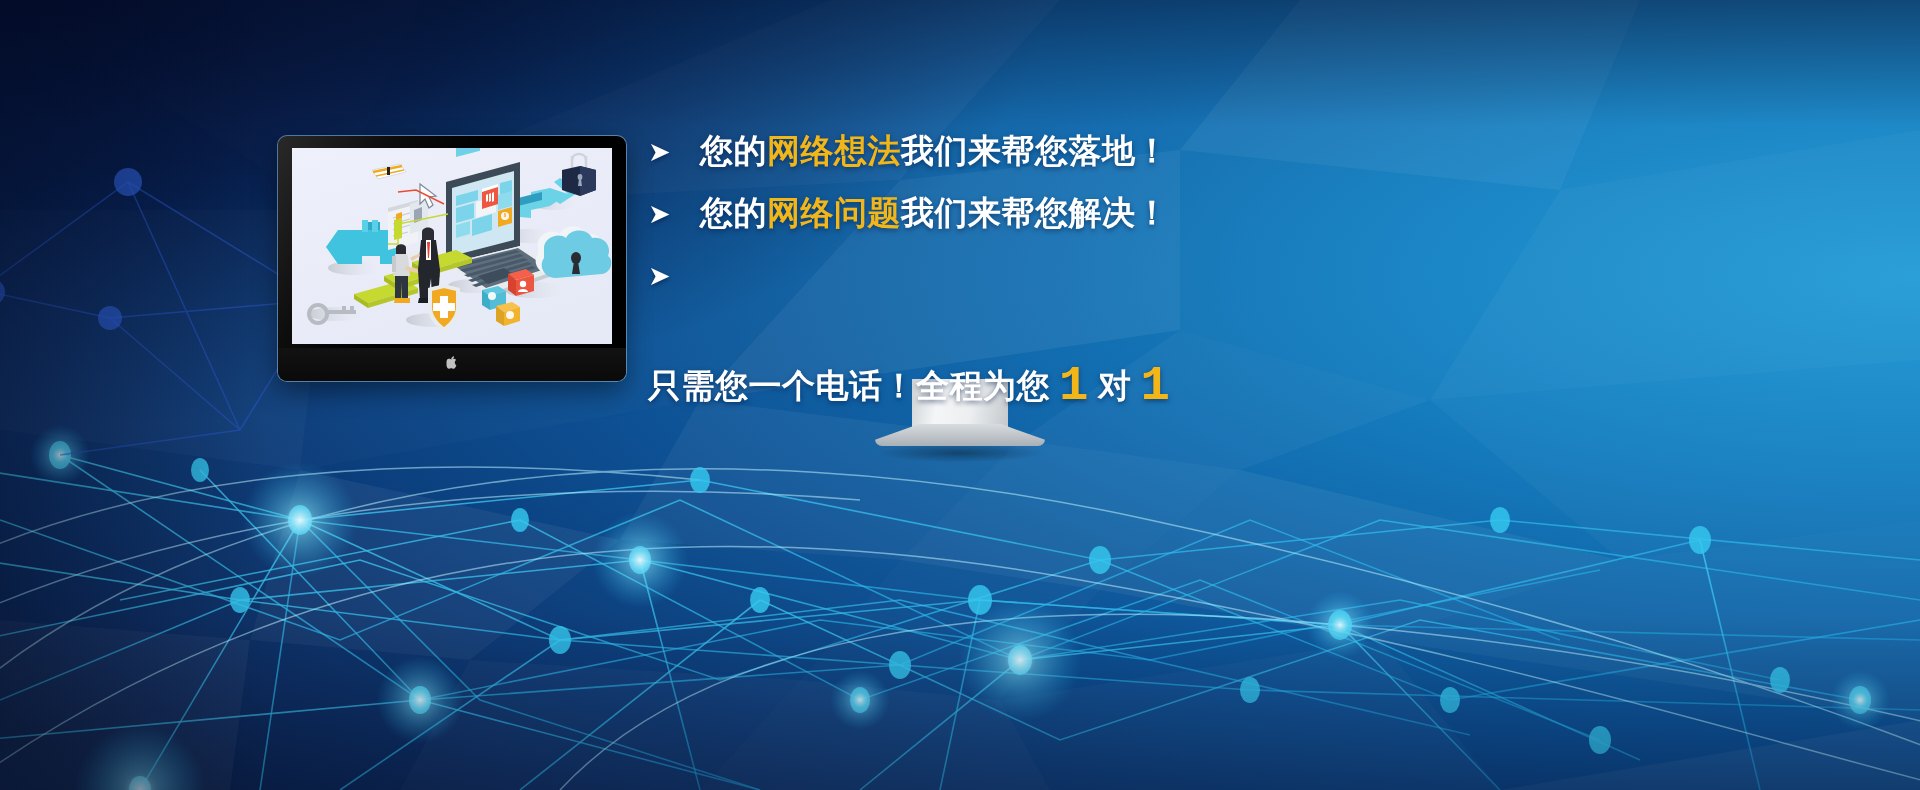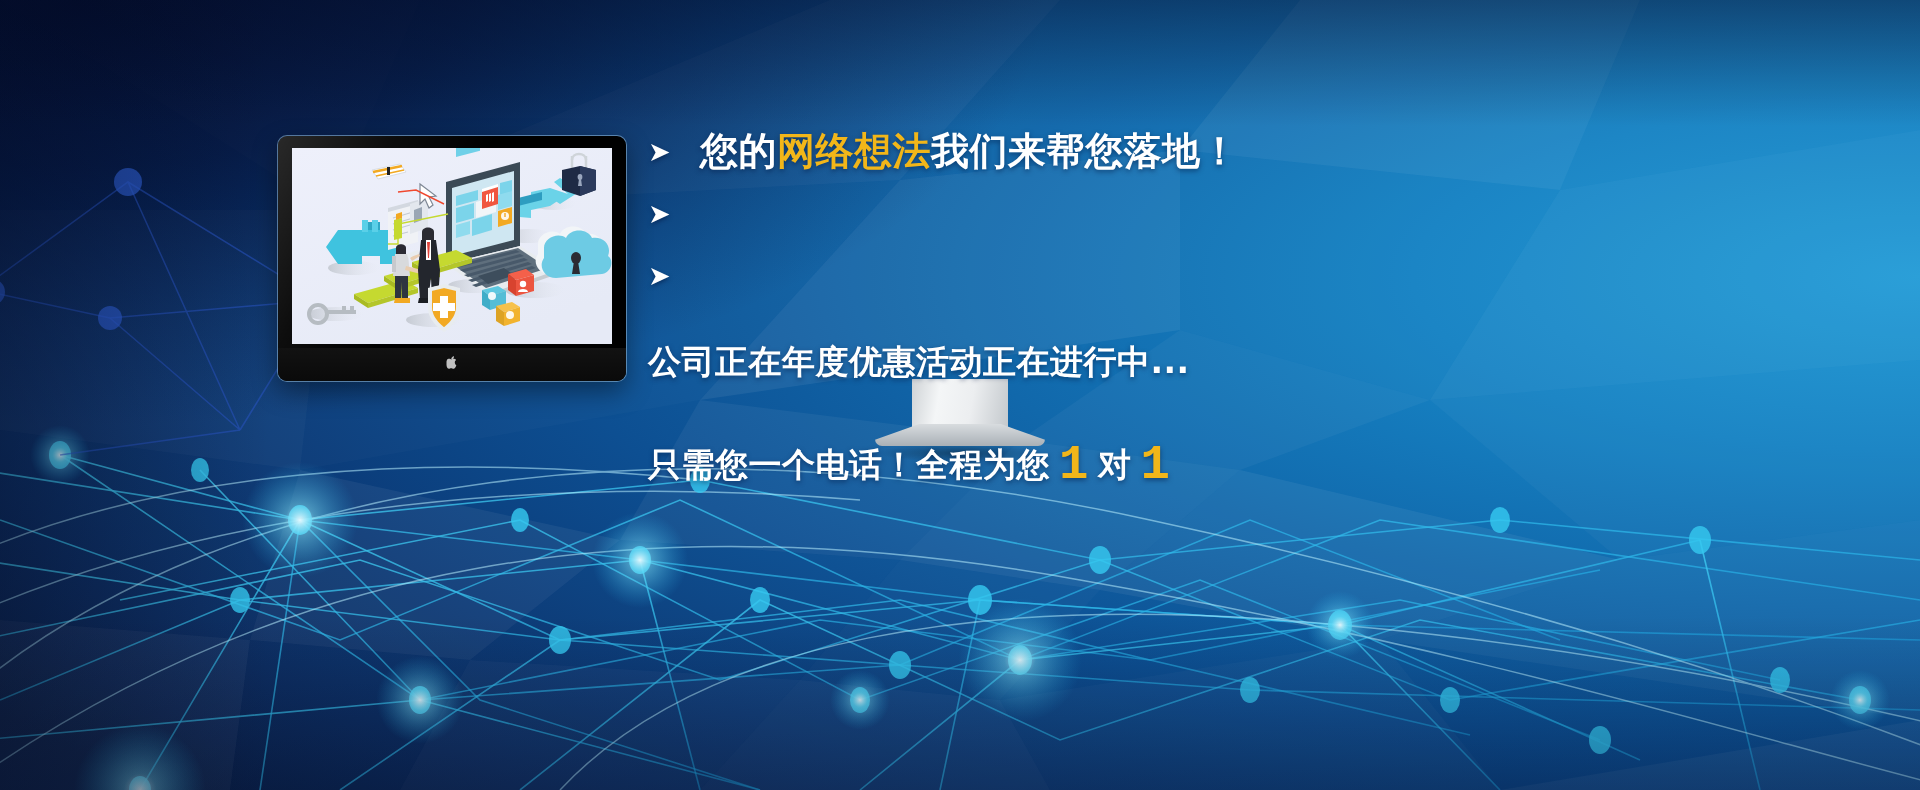--- a/index.html
+++ b/index.html
@@ -45,21 +45,21 @@
     border-radius:0 0 7px 7px;}
   .foot-sh{position:absolute;left:50%;top:440px;transform:translateX(-50%);
     width:230px;height:26px;border-radius:50%;
     background:radial-gradient(50% 50% at 50% 50%, rgba(0,0,0,.34), rgba(0,0,0,0) 72%);}
 
   
   .copy{position:absolute;left:648px;top:120px;width:1180px;}
   .bullet-row{display:flex;align-items:center;height:62px;}
   .arrow{width:52px;flex:0 0 52px;color:#ffffff;font-size:27px;line-height:1;
     text-shadow:0 2px 4px rgba(0,20,60,.55);}
-  .bline{font-size:38px;font-weight:bold;color:#ffffff;letter-spacing:.5px;
+  .bline{font-size:33px;font-weight:bold;color:#ffffff;letter-spacing:.5px;
     text-shadow:0 2px 5px rgba(0,24,66,.55);white-space:nowrap;}
   .hl{color:#f2b619;}
   .promo{margin-top:34px;font-size:33px;font-weight:bold;color:#ffffff;
     letter-spacing:.5px;text-shadow:0 2px 5px rgba(0,24,66,.55);white-space:nowrap;}
   .cta{margin-top:56px;font-size:33px;font-weight:bold;color:#ffffff;
     letter-spacing:.5px;text-shadow:0 2px 5px rgba(0,24,66,.55);white-space:nowrap;
     display:flex;align-items:center;font-family:Liberation Mono, monospace;}
   .big1{color:#f2b619;font-size:49px;font-weight:bold;padding:0 9px;line-height:1;}
 </style>
 </head>
@@ -410,27 +410,27 @@
 
   <div class="copy">
 
     <div class="bullet-row">
       <span class="arrow">➤</span>
       <span class="bline"><span>您的</span><span class="hl">网络想法</span><span>我们来帮您落地！</span></span>
     </div>
 
     <div class="bullet-row">
       <span class="arrow">➤</span>
+      <span class="bline"><span>您的</span><span class="hl">网络问题</span><span>我们来帮您解决！</span></span>
     </div>
 
     <div class="bullet-row">
       <span class="arrow">➤</span>
     </div>
 
-    <div class="promo">公司正在年度优惠活动正在进行中...</div>
 
     <div class="cta">
       <span>只需您一个电话！全程为您</span>
       <span class="big1">1</span>
       <span>对</span>
       <span class="big1">1</span>
     </div>
 
   </div>
 </div>

